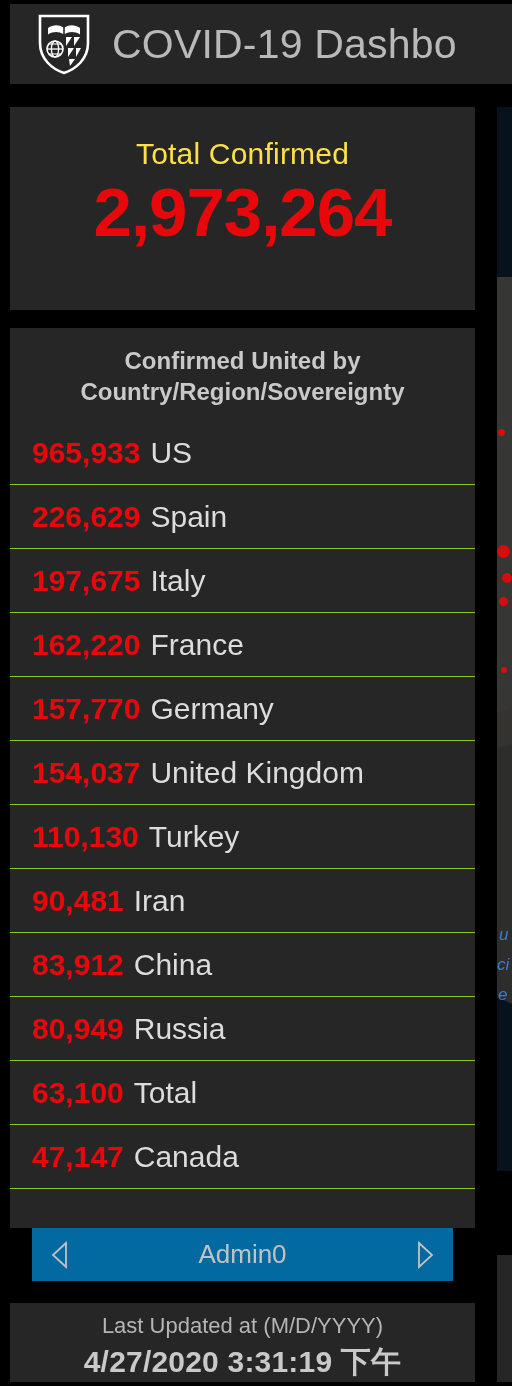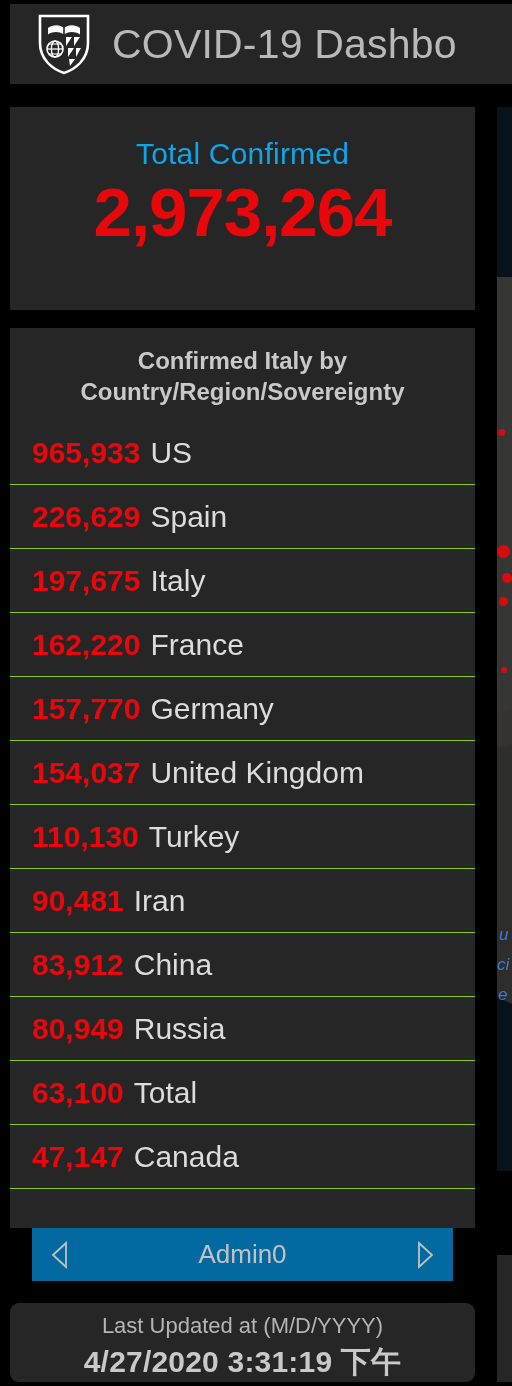--- a/index.html
+++ b/index.html
@@ -31,21 +31,21 @@
   
   .total-panel {
     position: absolute; left: 10px; top: 107px;
     width: 465px; height: 203px;
     background: #262626;
     text-align: center;
   }
   .total-label {
     margin-top: 30px;
     font-size: 30px;
-    color: #0ea5e9;
+    color: #fde047;
     letter-spacing: .2px;
   }
   .total-value {
     margin-top: 2px;
     font-size: 69px;
     font-weight: bold;
     color: #e8080b;
     letter-spacing: -1px;
     line-height: 1.15;
   }
@@ -97,21 +97,20 @@
     color: #c2c2c2;
     flex: 1; text-align: center;
   }
 
   
   .footer {
     position: absolute; left: 10px; top: 1303px;
     width: 465px; height: 79px;
     background: #262626;
     text-align: center;
-    border-radius: 9px;
   }
   .footer-label {
     padding-top: 10px;
     font-size: 22px;
     color: #b5b5b5;
   }
   .footer-value {
     margin-top: 3px;
     font-size: 30px;
     font-weight: bold;
@@ -185,21 +184,21 @@
   <div class="app-title">COVID-19 Dashbo</div>
 </div>
 
 <div class="total-panel">
   <div class="total-label">Total Confirmed</div>
   <div class="total-value">2,973,264</div>
 </div>
 
 <div class="list-panel">
   <div class="list-title">
-    <div>Confirmed Italy by</div>
+    <div>Confirmed United by</div>
     <div>Country/Region/Sovereignty</div>
   </div>
   <div class="rows" id="country-rows">
       <div class="row">
         <span class="row-count">965,933</span>
         <span class="row-name">US</span>
       </div>
       <div class="row">
         <span class="row-count">226,629</span>
         <span class="row-name">Spain</span>

